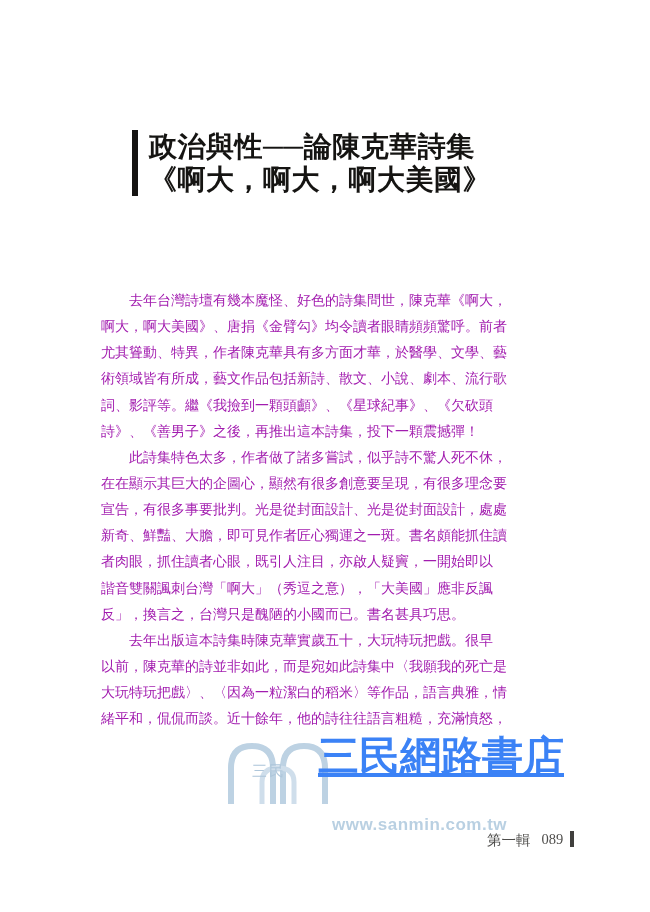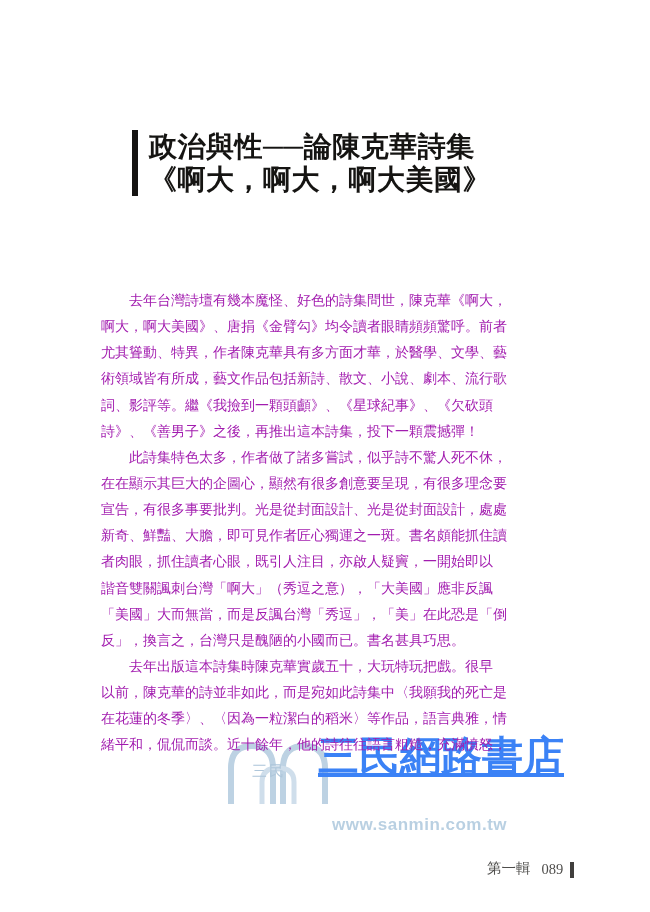--- a/index.html
+++ b/index.html
@@ -51,25 +51,24 @@
     position:absolute;left:101px;top:288px;z-index:2;
     width:512px;
     font-size:14px;line-height:26.15px;
     color:#a21caf;
   }
   .text-line{white-space:pre;height:26.15px;}
 
   
   .page-footer{
     position:absolute;left:487px;top:831px;z-index:2;
-    display:flex;align-items:flex-end;
+    display:flex;align-items:flex-start;
     font-size:14.5px;color:#4e4d4b;
     font-family:"Liberation Serif","DejaVu Serif",serif;
     white-space:nowrap;
-    margin-top:28px;
   }
   .footer-section{margin-right:11px;}
   .footer-bar{
     display:inline-block;width:4px;height:16px;
     background:#403f3d;margin-left:7px;
   }
 </style>
 </head>
 <body>
 
@@ -99,25 +98,24 @@
     <div class="text-line">尤其聳動、特異，作者陳克華具有多方面才華，於醫學、文學、藝</div>
     <div class="text-line">術領域皆有所成，藝文作品包括新詩、散文、小說、劇本、流行歌</div>
     <div class="text-line">詞、影評等。繼《我撿到一顆頭顱》、《星球紀事》、《欠砍頭</div>
     <div class="text-line">詩》、《善男子》之後，再推出這本詩集，投下一顆震撼彈！</div>
     <div class="text-line">　　此詩集特色太多，作者做了諸多嘗試，似乎詩不驚人死不休，</div>
     <div class="text-line">在在顯示其巨大的企圖心，顯然有很多創意要呈現，有很多理念要</div>
     <div class="text-line">宣告，有很多事要批判。光是從封面設計、光是從封面設計，處處</div>
     <div class="text-line">新奇、鮮豔、大膽，即可見作者匠心獨運之一斑。書名頗能抓住讀</div>
     <div class="text-line">者肉眼，抓住讀者心眼，既引人注目，亦啟人疑竇，一開始即以</div>
     <div class="text-line">諧音雙關諷刺台灣「啊大」（秀逗之意），「大美國」應非反諷</div>
-    <div class="text-line">「美國」大而無當，而是反諷台灣「秀逗」，「美」在此恐是「倒</div>
     <div class="text-line">反」，換言之，台灣只是醜陋的小國而已。書名甚具巧思。</div>
     <div class="text-line">　　去年出版這本詩集時陳克華實歲五十，大玩特玩把戲。很早</div>
     <div class="text-line">以前，陳克華的詩並非如此，而是宛如此詩集中〈我願我的死亡是</div>
-    <div class="text-line">在花蓮的冬季〉、〈因為一粒潔白的稻米〉等作品，語言典雅，情</div>
+    <div class="text-line">大玩特玩把戲〉、〈因為一粒潔白的稻米〉等作品，語言典雅，情</div>
     <div class="text-line">緒平和，侃侃而談。近十餘年，他的詩往往語言粗糙，充滿憤怒，</div>
   </main>
 
   <footer class="page-footer">
     <span class="footer-section">第一輯</span>
     <span class="footer-number">089</span>
     <span class="footer-bar"></span>
   </footer>
 
 </div>

